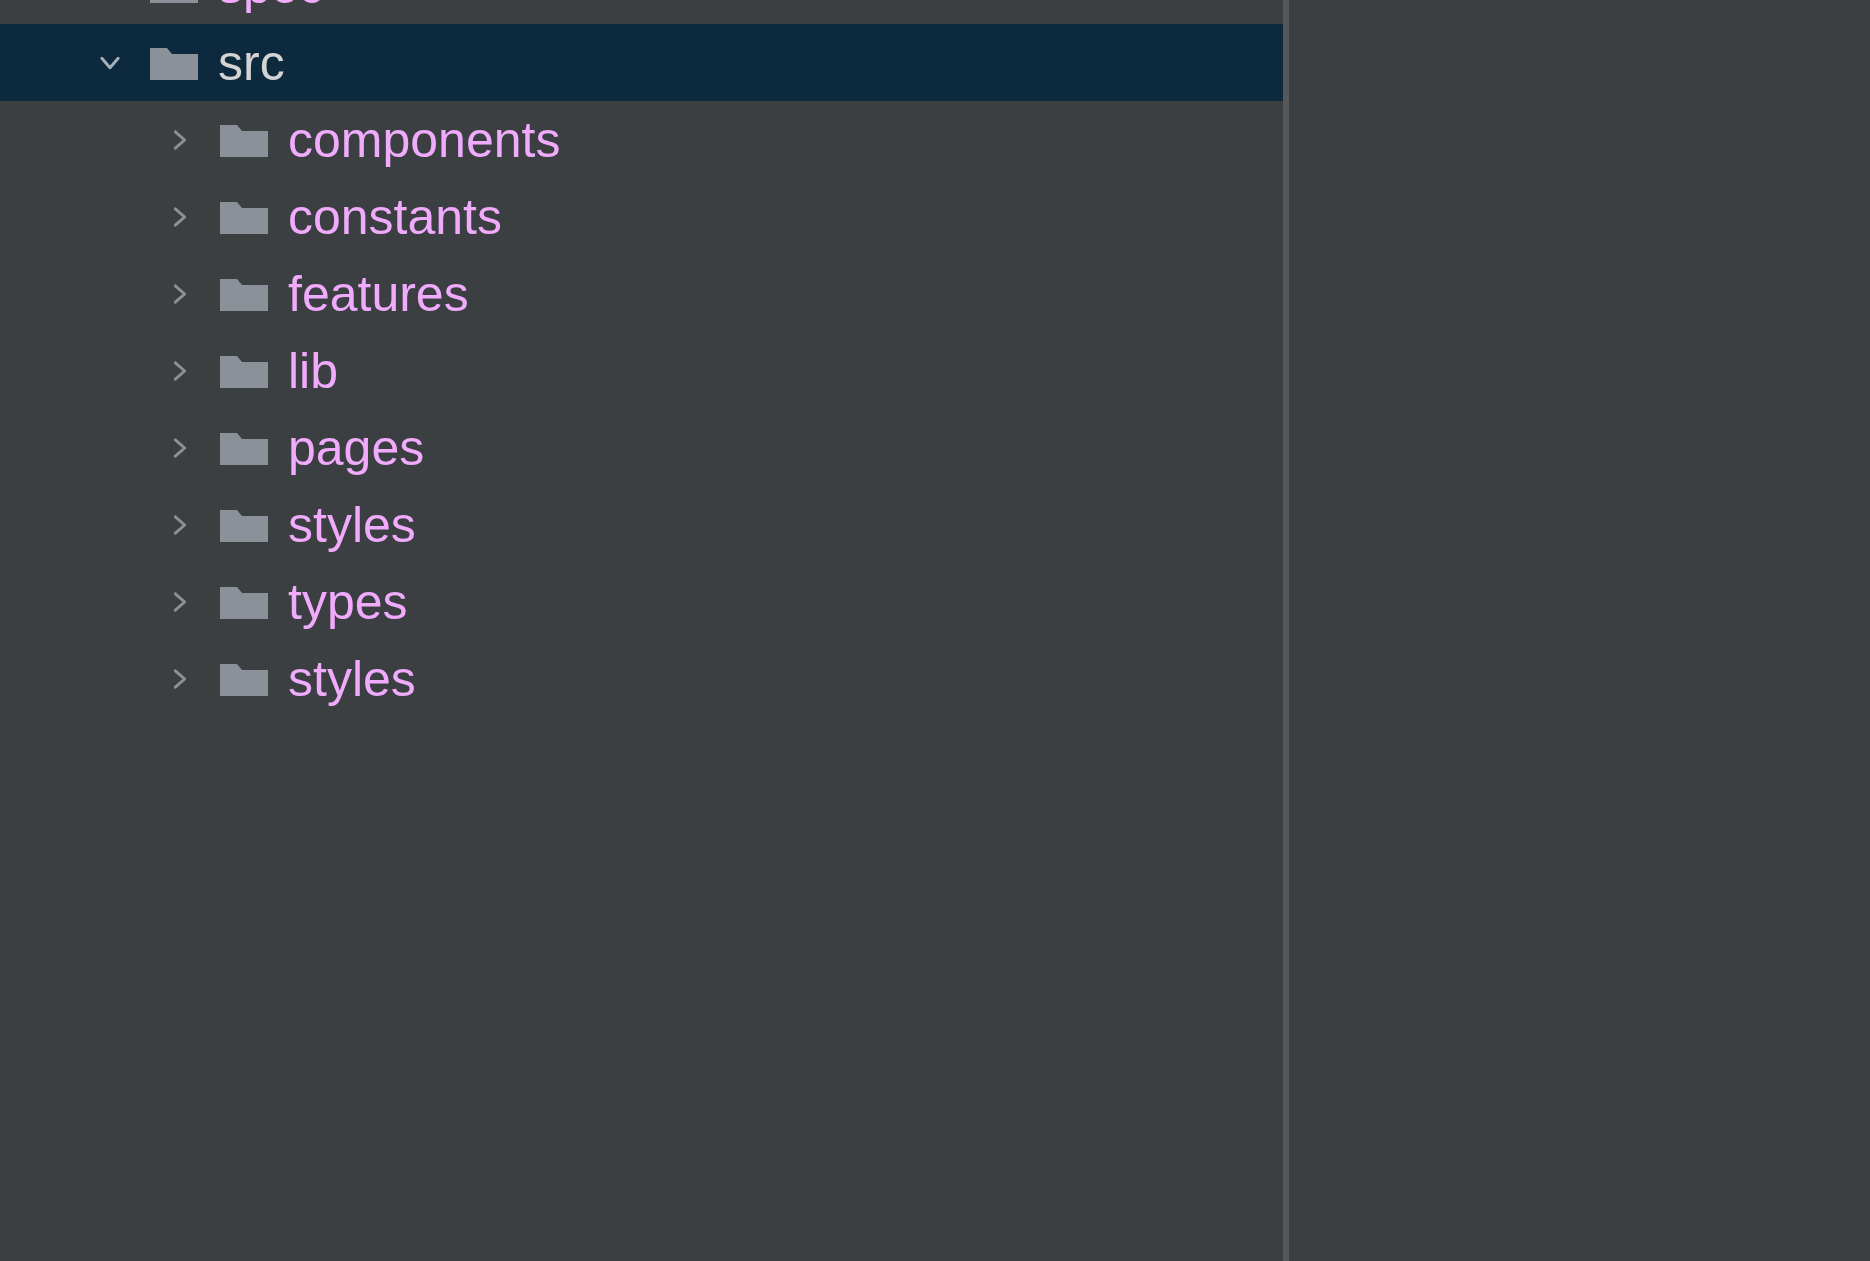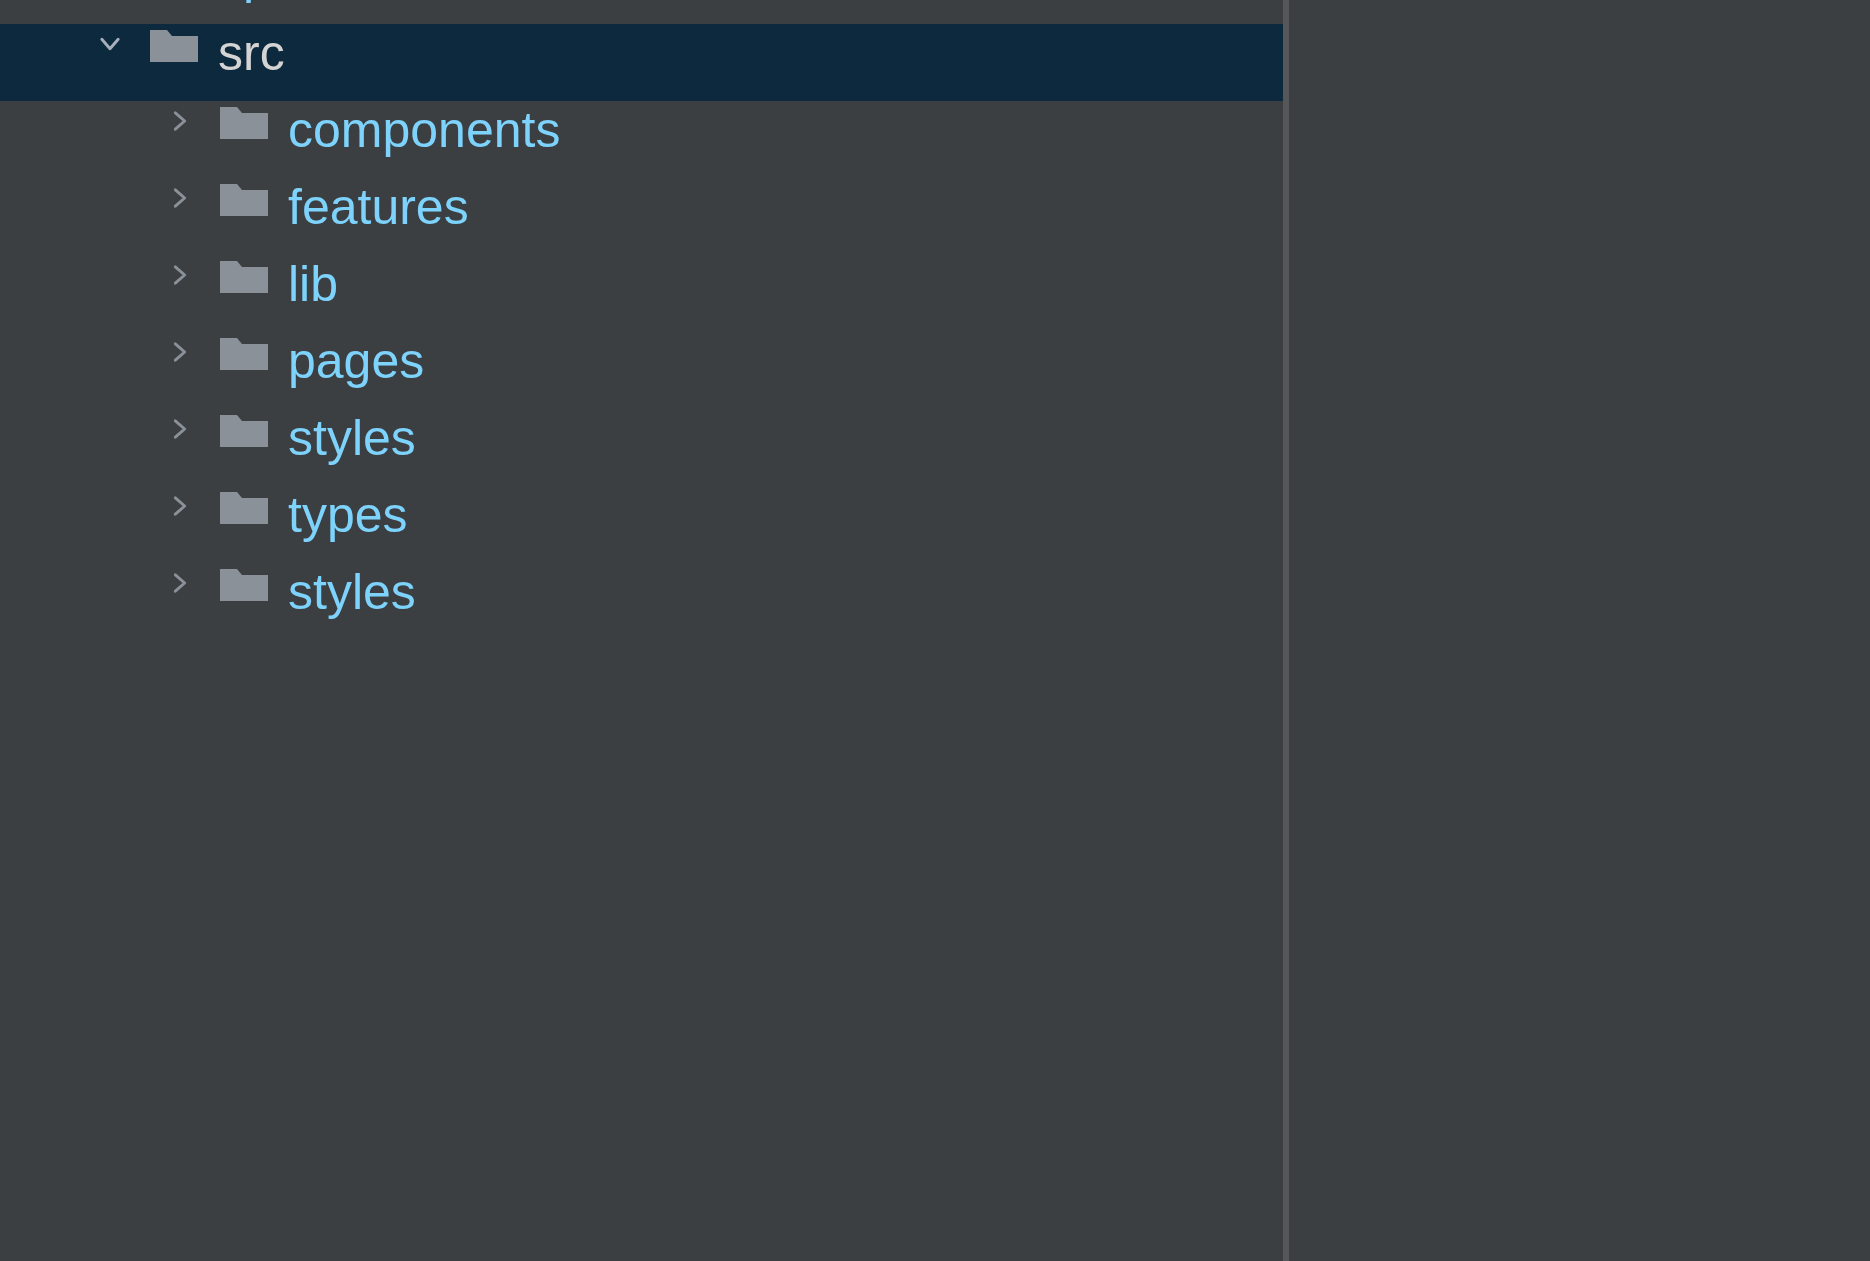--- a/index.html
+++ b/index.html
@@ -25,21 +25,21 @@
       position: absolute;
       left: 1283px;
       top: 0;
       right: 0;
       height: 100%;
       background: #3c3f41;
       border-left: 6px solid #555759;
     }
     .tree-row {
       display: flex;
-      align-items: flex-start;
+      align-items: center;
       height: 77px;
       width: 100%;
       cursor: pointer;
       user-select: none;
     }
     .tree-row.selected {
       background: #0d293e;
     }
     .indent-0 { padding-left: 90px; }
     .indent-1 { padding-left: 160px; }
@@ -62,21 +62,21 @@
       margin-right: 18px;
       flex-shrink: 0;
       display: flex;
       align-items: center;
     }
     .folder-icon svg {
       width: 52px;
       height: 42px;
     }
     .label {
-      color: #7dd3fc;
+      color: #f0abfc;
       font-size: 50px;
       font-weight: 400;
       letter-spacing: 0px;
       white-space: nowrap;
     }
     .tree-row.selected .label {
       color: #d4d4d4;
     }
     .partial-top {
       height: 24px;
@@ -129,20 +129,33 @@
         </svg>
     </span>
     <span class="folder-icon">
       <svg viewBox="0 0 52 42">
           <path d="M2 6 L2 38 L50 38 L50 12 L24 12 L19 6 Z" fill="#8a9199"></path>
         </svg>
     </span>
     <span class="label">components</span>
   </div>
 
+  <div class="tree-row indent-1">
+    <span class="chevron">
+      <svg viewBox="0 0 24 24" fill="none">
+          <path d="M8 5l8 7-8 7" stroke="#8a9199" stroke-width="2.5" stroke-linecap="round" stroke-linejoin="round"></path>
+        </svg>
+    </span>
+    <span class="folder-icon">
+      <svg viewBox="0 0 52 42">
+          <path d="M2 6 L2 38 L50 38 L50 12 L24 12 L19 6 Z" fill="#8a9199"></path>
+        </svg>
+    </span>
+    <span class="label">constants</span>
+  </div>
 
   <div class="tree-row indent-1">
     <span class="chevron">
       <svg viewBox="0 0 24 24" fill="none">
           <path d="M8 5l8 7-8 7" stroke="#8a9199" stroke-width="2.5" stroke-linecap="round" stroke-linejoin="round"></path>
         </svg>
     </span>
     <span class="folder-icon">
       <svg viewBox="0 0 52 42">
           <path d="M2 6 L2 38 L50 38 L50 12 L24 12 L19 6 Z" fill="#8a9199"></path>

